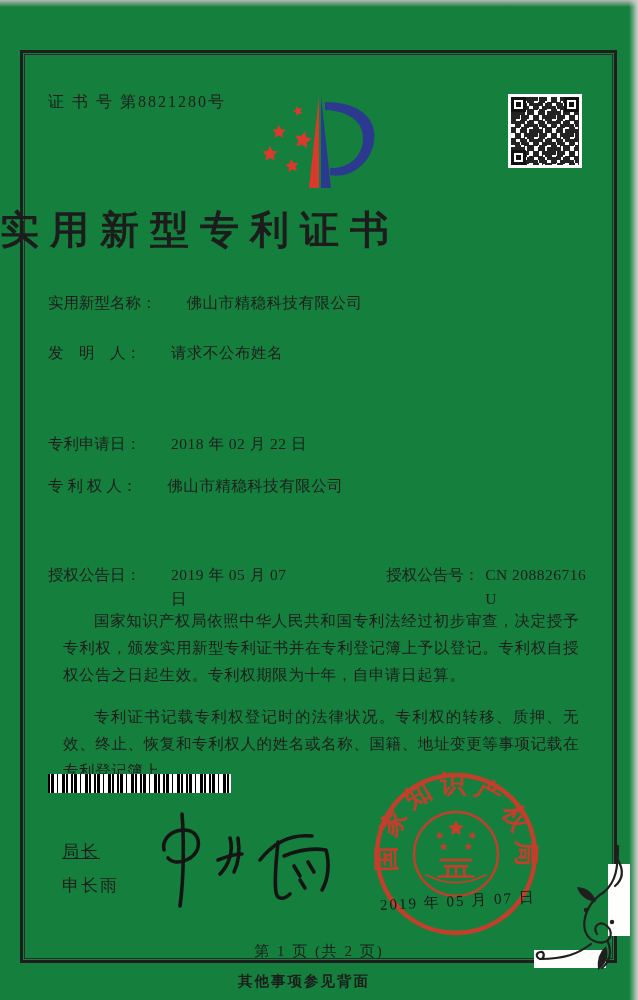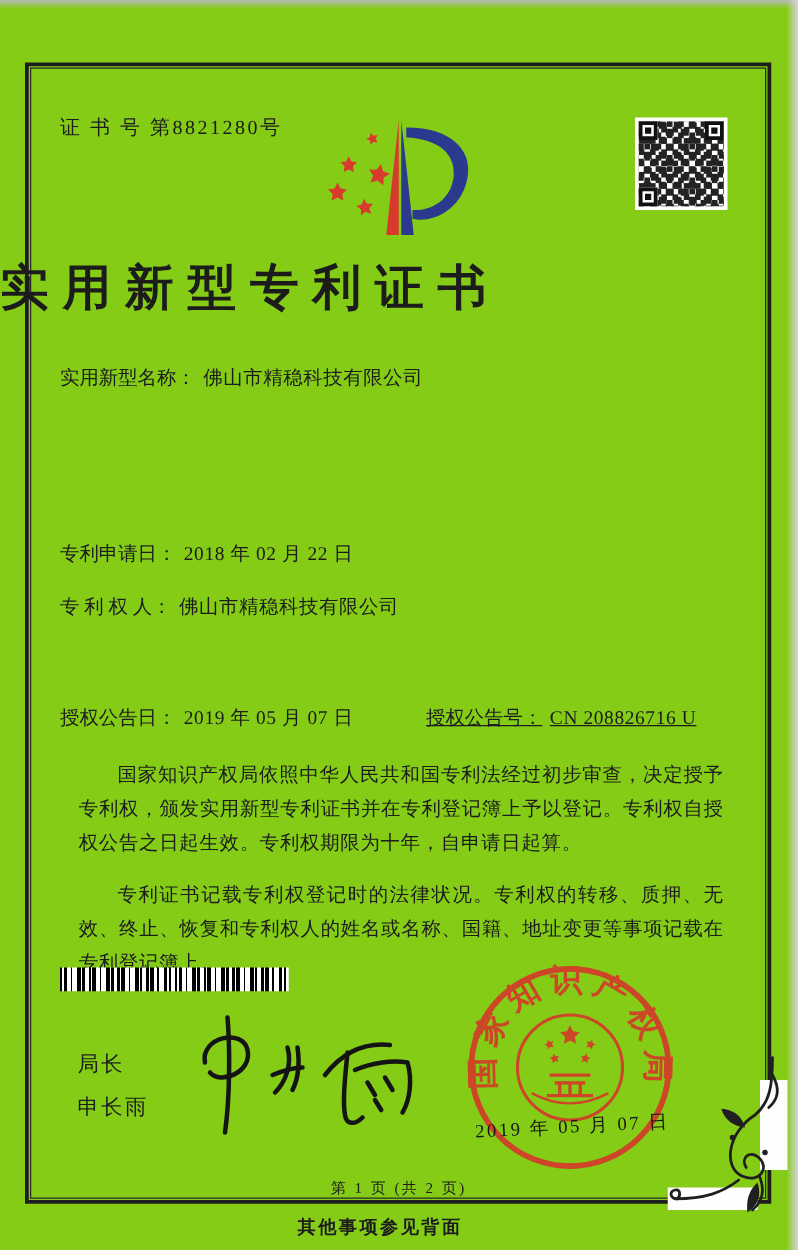--- a/index.html
+++ b/index.html
@@ -1,55 +1,55 @@
 <!DOCTYPE html>
 <html><head>
 <meta charset="utf-8">
 <style>
   html,body{margin:0;padding:0;background:#fff;}
-  .sheet{position:relative;width:638px;height:1000px;background:#84cc16;overflow:hidden;
+  .sheet{position:relative;width:638px;height:1000px;background:#15803d;overflow:hidden;
          font-family:"Liberation Serif","DejaVu Serif",serif;color:#1c1c1c;}
   .scan-top{position:absolute;left:0;top:0;width:100%;height:7px;
             background:linear-gradient(180deg,#b9b9b9,rgba(255,255,255,0));}
   .scan-right{position:absolute;right:0;top:0;width:9px;height:100%;
             background:linear-gradient(270deg,#d2d2d0,rgba(255,255,255,0));}
   .frame{position:absolute;left:20px;top:50px;right:21px;bottom:37px;
          border:3px solid #1e1e1e;}
   .frame-inner{position:absolute;inset:1px;border:1px solid #2a2a2a;}
   .cert-no{position:absolute;left:48px;top:92px;font-size:16px;letter-spacing:2px;}
   .logo{position:absolute;left:246px;top:90px;width:152px;height:108px;}
   .qr{position:absolute;left:508px;top:94px;width:74px;height:74px;background:#fff;}
   .qr-noise{position:absolute;inset:3px;opacity:.92;
     background:
       repeating-conic-gradient(#111 0% 25%,transparent 0% 50%) 0 0/ 9px 9px,
       repeating-conic-gradient(#111 0% 25%,transparent 0% 50%) 4px 6px/ 12px 12px;}
   .fp{position:absolute;width:15px;height:15px;border:3px solid #111;background:#fff;box-sizing:border-box;}
   .fp::after{content:"";position:absolute;left:2px;top:2px;width:5px;height:5px;background:#111;}
   .fp.tl{left:3px;top:3px}.fp.tr{right:3px;top:3px}.fp.bl{left:3px;bottom:3px}
   .title{position:absolute;left:0;right:0;top:203px;text-align:left;
          font-size:39px;font-weight:700;letter-spacing:11px;}
-  .row{position:absolute;left:48px;right:40px;font-size:15.5px;line-height:24px;display:flex;}
+  .row{position:absolute;left:48px;right:40px;font-size:15.5px;line-height:24px;display:flex;gap:24px;}
   .row .lab{flex:0 0 auto;white-space:pre;}
   .row .val{margin-left:6px;letter-spacing:.5px;}
   .addr-val{max-width:430px;}
-  .pair2{margin-left:58px;display:flex;text-decoration:underline;}
+  .pair2{margin-left:58px;display:flex;}
   .paras{position:absolute;left:48px;right:44px;top:592px;font-size:15.5px;
          line-height:27px;letter-spacing:.6px;text-align:justify;}
   .paras p{margin:15px;text-indent:2em;}
   .barcode{position:absolute;left:48px;top:774px;width:183px;height:19px;
     background:repeating-linear-gradient(90deg,#000 0 2px,#fff 2px 3px,#000 3px 6px,
       #fff 6px 9px,#000 9px 10px,#fff 10px 14px,#000 14px 17px,#fff 17px 18px,
       #000 18px 20px,#fff 20px 23px);}
-  .sig-title{position:absolute;left:62px;top:840px;font-size:17px;letter-spacing:2px;}
+  .sig-title{position:absolute;left:62px;top:840px;font-size:17px;letter-spacing:2px;text-decoration:underline;}
   .sig-name{position:absolute;left:62px;top:874px;font-size:17px;letter-spacing:2px;}
   .sig-hand{position:absolute;left:142px;top:808px;width:200px;height:105px;}
   .seal{position:absolute;left:372px;top:770px;width:168px;height:168px;}
   .seal-date{position:absolute;left:380px;top:892px;font-size:15px;letter-spacing:2px;
              color:#161616;transform:rotate(-3deg);}
-  .page-no{position:absolute;left:0;right:0;top:942px;text-align:center;font-size:12px;letter-spacing:2px;}
+  .page-no{position:absolute;left:0;right:0;top:942px;text-align:center;font-size:15px;letter-spacing:2px;}
   .back-note{position:absolute;left:238px;top:972px;font-size:14.5px;font-weight:700;letter-spacing:2px;}
   .ornament{position:absolute;left:534px;top:842px;width:102px;height:152px;}
 </style>
 </head>
 <body>
 
 <div class="sheet">
   <div class="scan-top"></div>
   <div class="scan-right"></div>
 
@@ -78,20 +78,24 @@
     <div class="fp tl"></div>
     <div class="fp tr"></div>
     <div class="fp bl"></div>
   </div>
 
   <div class="title">实用新型专利证书</div>
 
   <div class="row" style="top:291px">
     <span class="lab">实用新型名称：</span>
     <span class="val">佛山市精稳科技有限公司</span>
+  </div>
+  <div class="row" style="top:341px">
+    <span class="lab">发　明　人：</span>
+    <span class="val">请求不公布姓名</span>
   </div>
   <div class="row" style="top:432px">
     <span class="lab">专利申请日：</span>
     <span class="val">2018 年 02 月 22 日</span>
   </div>
   <div class="row" style="top:474px">
     <span class="lab">专 利 权 人：</span>
     <span class="val">佛山市精稳科技有限公司</span>
   </div>
   <div class="row" style="top:516px">

